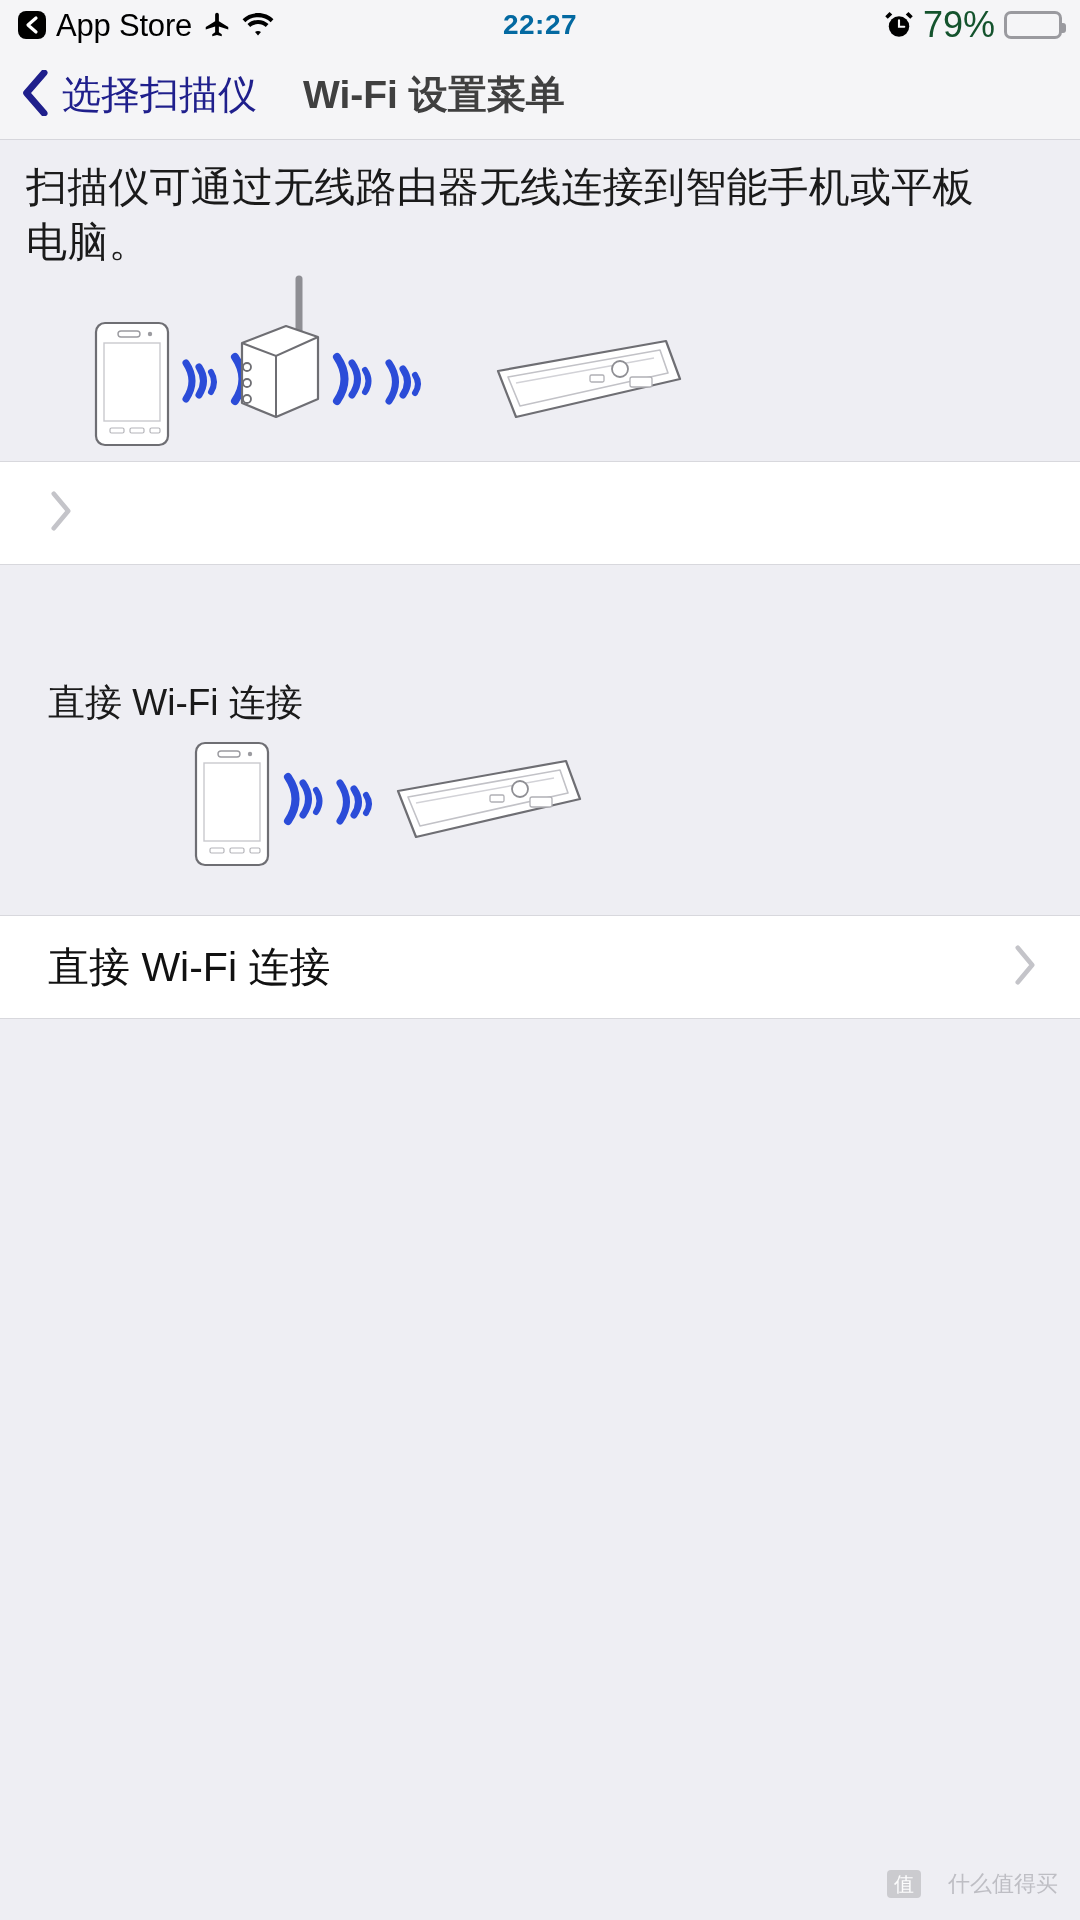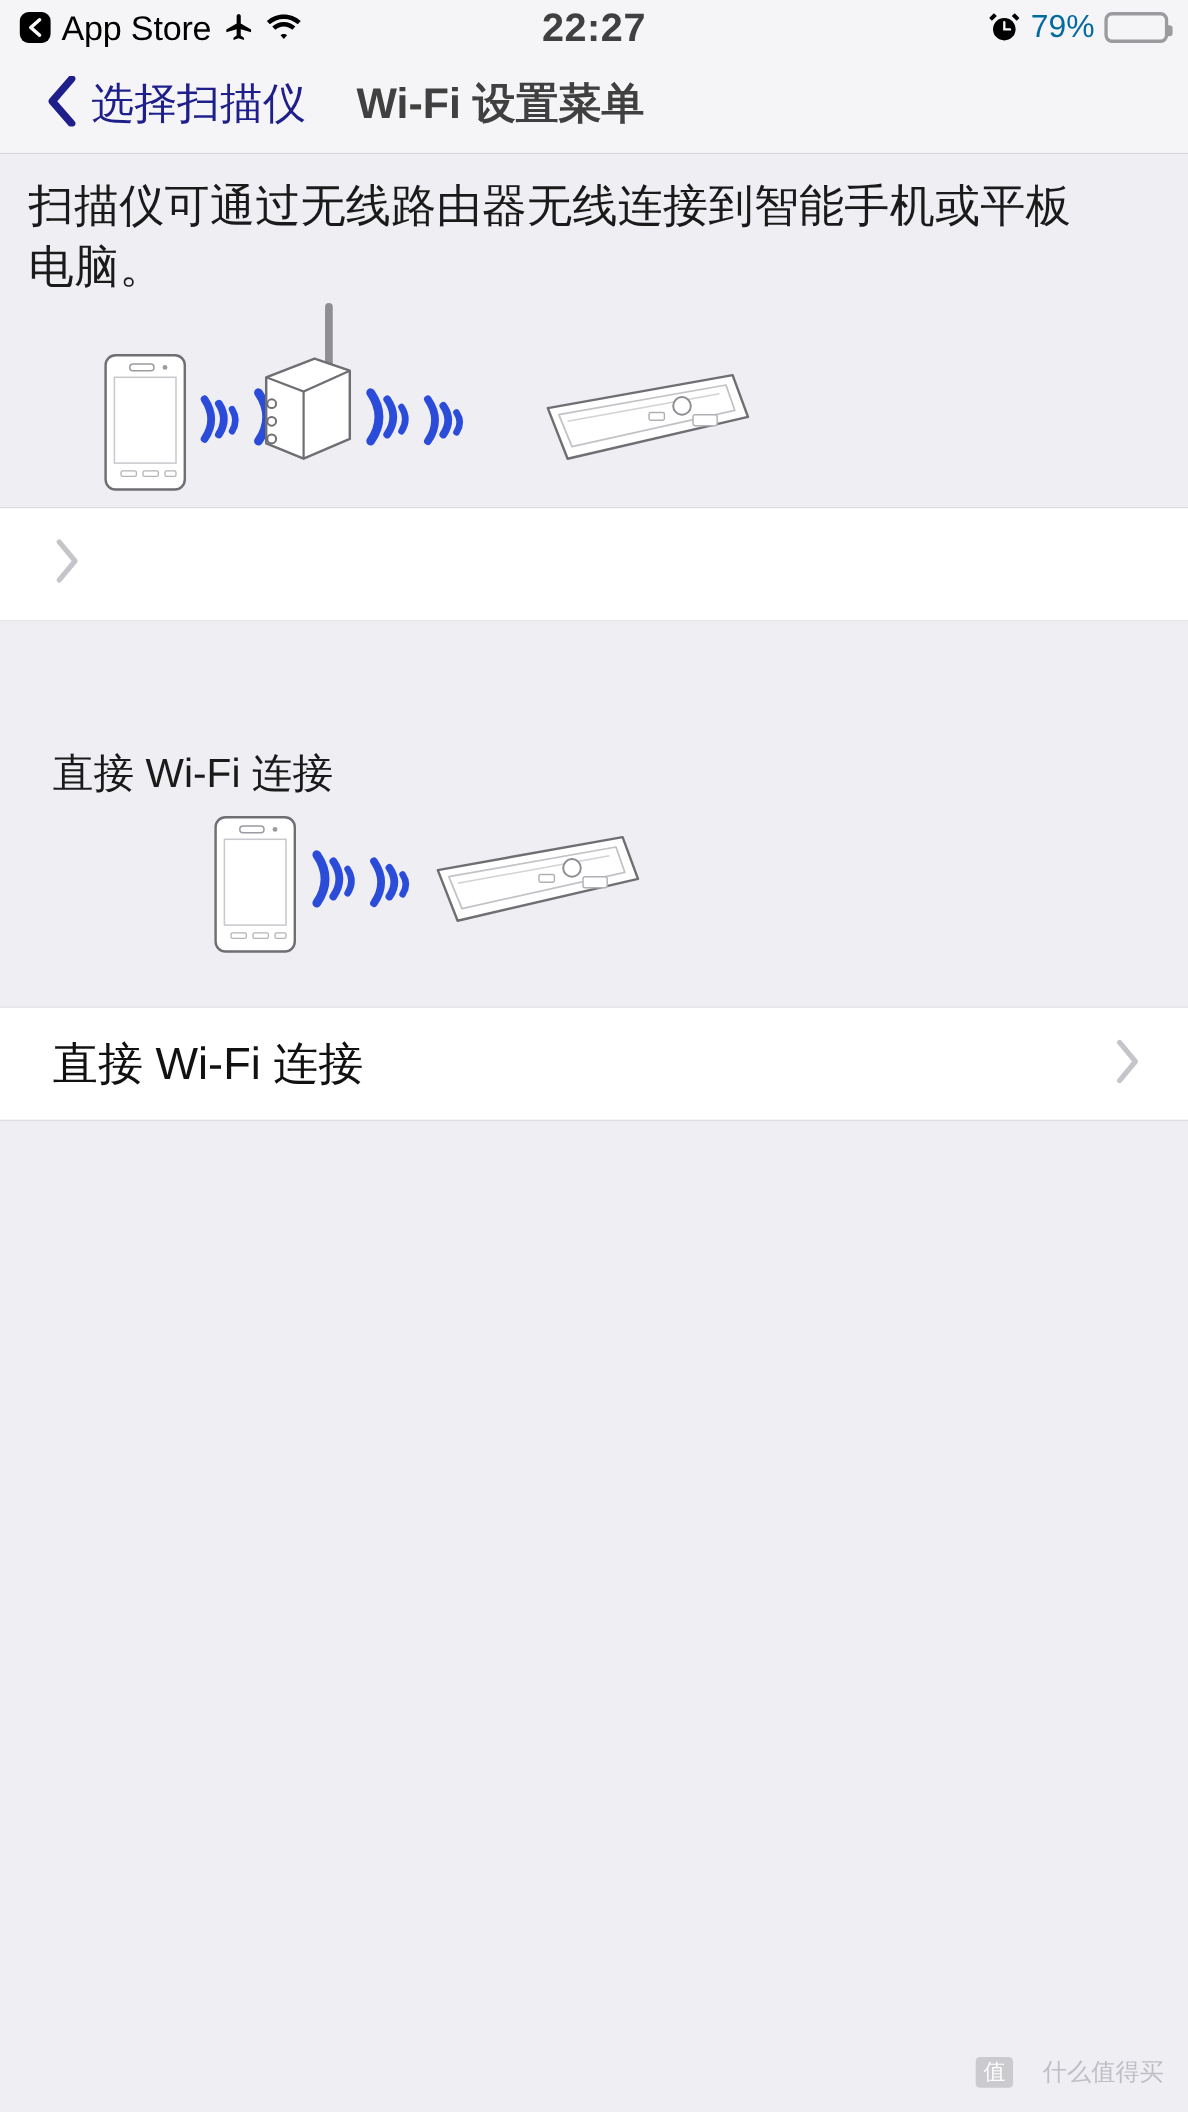--- a/index.html
+++ b/index.html
@@ -22,42 +22,42 @@
     display:flex; align-items:center; justify-content:center;
   }
   .sb-backbadge svg{ display:block; }
   .sb-appname{ font-size:31px; color:#000; letter-spacing:-0.2px; line-height:1; }
   .sb-icon{ display:flex; align-items:center; justify-content:center; }
   .sb-center{
     position:absolute; left:0; right:0; top:0; height:50px;
     display:flex; align-items:center; justify-content:center;
     pointer-events:none;
   }
-  .sb-time{ font-size:36px; font-weight:bold; color:#404040; letter-spacing:0.5px; }
+  .sb-time{ font-size:28px; font-weight:bold; color:#0369a1; letter-spacing:0.5px; }
   .sb-right{ margin-left:auto; display:flex; align-items:center; gap:9px; }
-  .sb-batt-pct{ font-size:29px; color:#0369a1; }
+  .sb-batt-pct{ font-size:36px; color:#14532d; }
   .batt{
     position:relative; width:58px; height:28px;
     border:3px solid #9a9a9f; border-radius:7px; padding:2px;
   }
   .batt-fill{ height:100%; background:#000; border-radius:2px; }
   .batt-cap{
     position:absolute; right:-7px; top:9px; width:5px; height:10px;
     background:#9a9a9f; border-radius:0 3px 3px 0;
   }
 
   
   .navbar{
     position:relative; height:90px; background:#f5f5f7;
     border-bottom:1px solid #d6d6dc;
     display:flex; align-items:center;
   }
   .nav-back{
     display:flex; align-items:center; gap:12px;
-    padding-left:43px; cursor:pointer;
+    padding-left:22px; cursor:pointer;
   }
   .nav-chevron{ display:block; }
   .nav-back-label{ font-size:39px; color:#1f1f8c; line-height:1; }
   .nav-title{
     font-size:39px; font-weight:bold; color:#404040;
     margin-left:46px; line-height:1; white-space:nowrap;
   }
 
   
   .section-card{ background:#eeeef3; }

